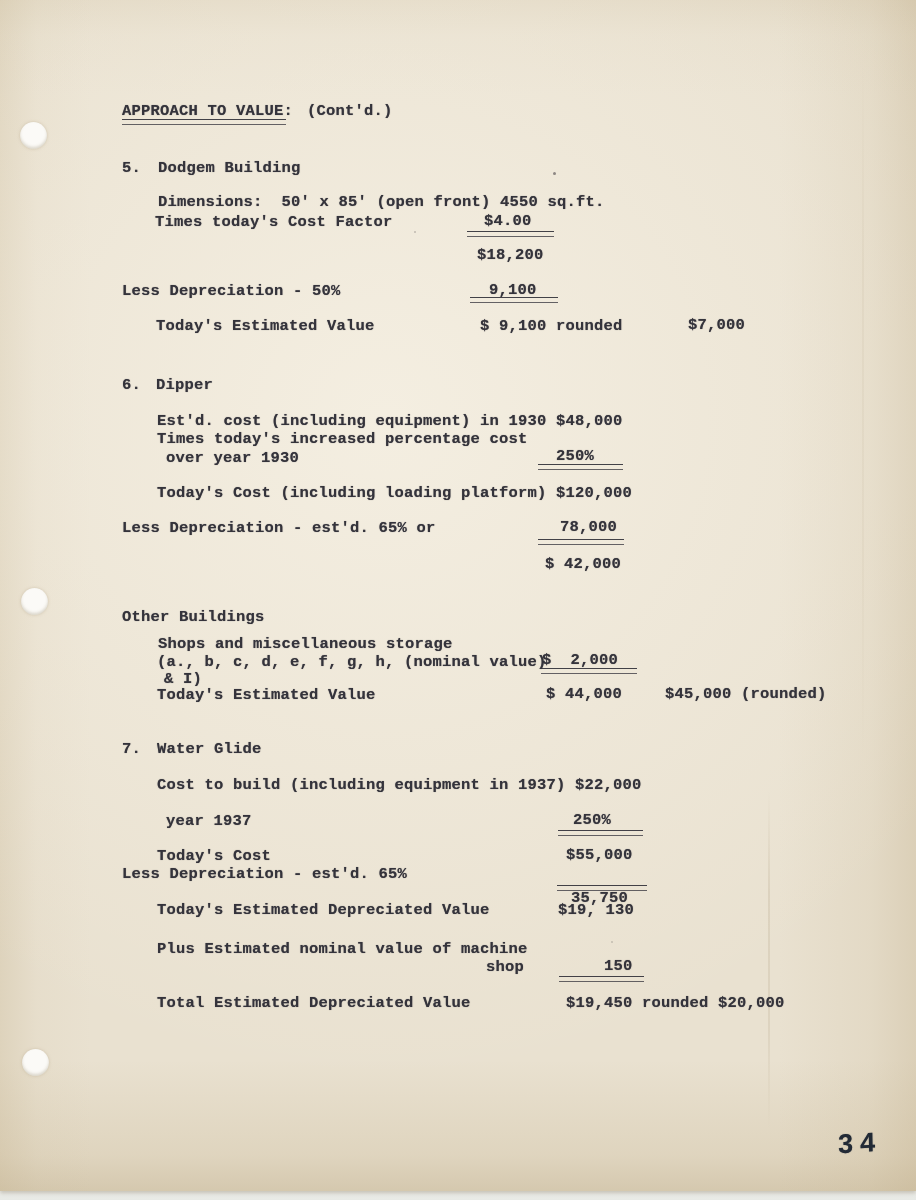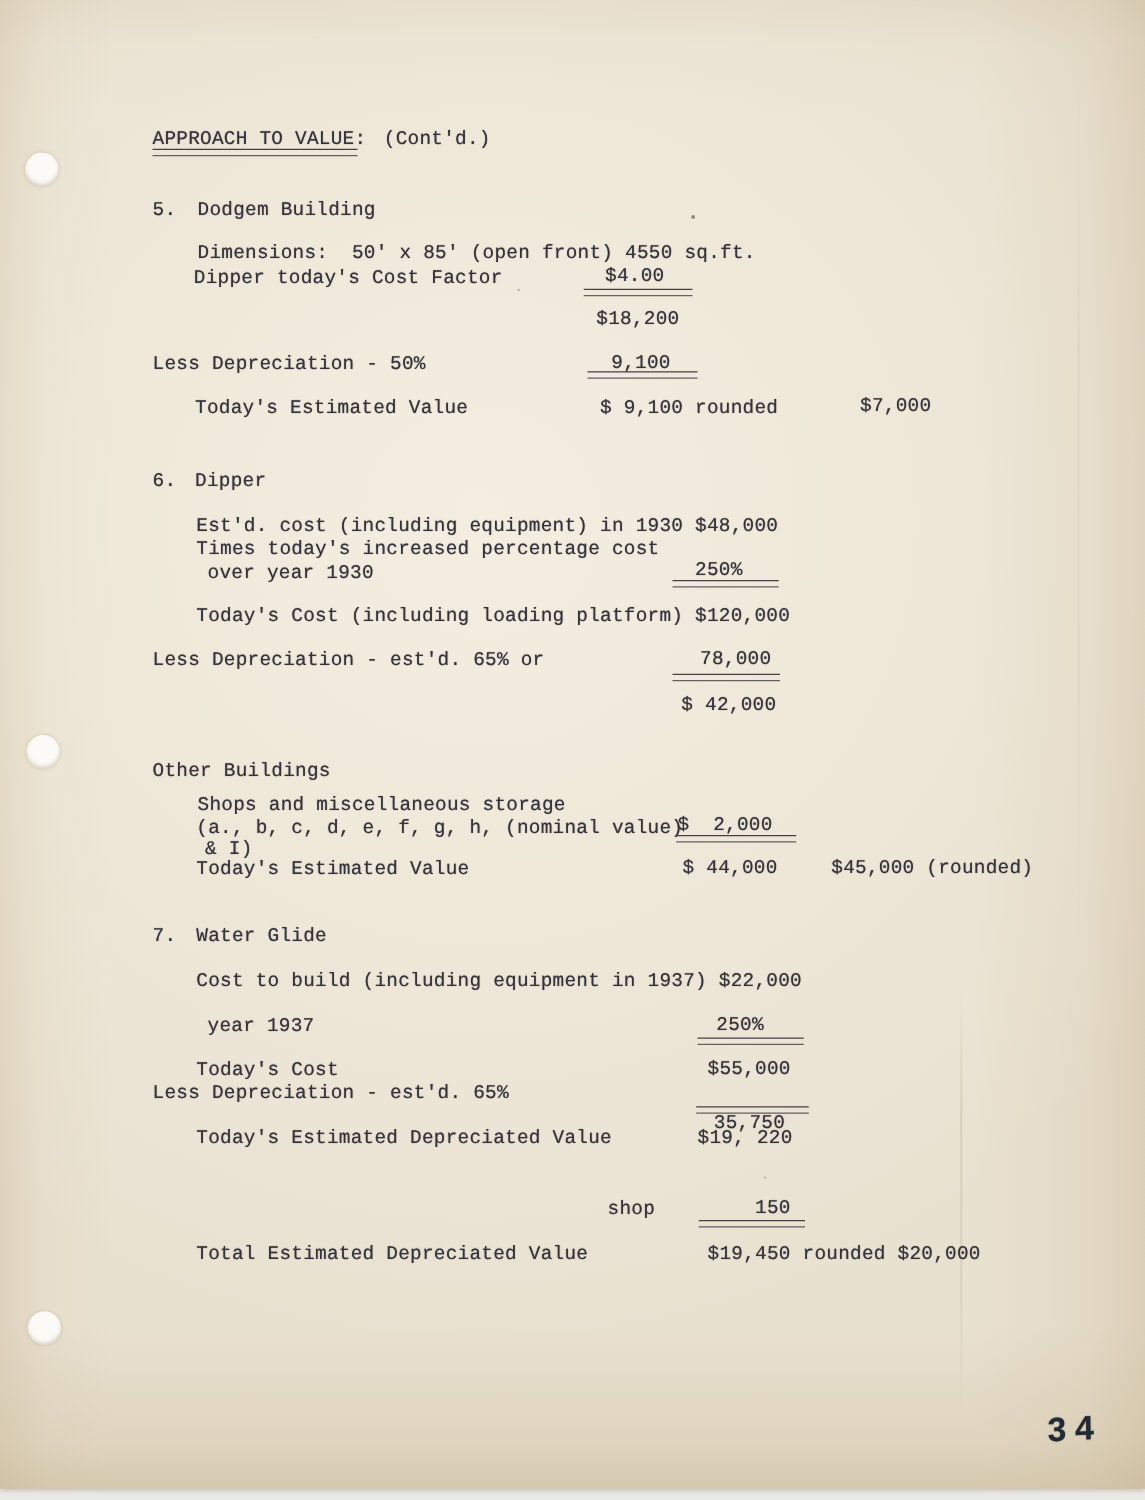--- a/index.html
+++ b/index.html
@@ -15,21 +15,21 @@
       radial-gradient(ellipse 120% 90% at 42% 35%, rgba(253,249,239,0.55), rgba(253,249,239,0) 62%),
       linear-gradient(90deg, rgba(196,178,142,0.30) 0%, rgba(196,178,142,0.07) 4%, rgba(196,178,142,0) 10%, rgba(196,178,142,0) 85%, rgba(196,178,142,0.16) 95%, rgba(190,170,132,0.32) 100%),
       linear-gradient(180deg, rgba(196,178,142,0.20) 0%, rgba(196,178,142,0.05) 3%, rgba(196,178,142,0) 8%, rgba(196,178,142,0) 89%, rgba(188,168,128,0.22) 97%, rgba(180,160,120,0.38) 100%),
       #e9e1d0;
     box-shadow:0 2px 4px rgba(120,110,90,0.35);
   }
   .t{
     position:absolute;
     font-family:"Liberation Mono",monospace;
     font-size:15.5px;line-height:17px;
-    font-weight:400;
+    font-weight:700;
     color:#34333b;
     text-shadow:0 0 0.9px rgba(52,51,59,0.65);
     white-space:pre;
     letter-spacing:0.2px;
   }
   .rule{
     position:absolute;height:4px;
     border-top:1.8px solid rgba(52,51,59,0.92);
     border-bottom:1.3px solid rgba(52,51,59,0.75);
   }
@@ -70,21 +70,21 @@
   <div class="speck" style="left:414px;top:231px;width:2px;height:2px;opacity:0.5;"></div>
   <div class="speck" style="left:611px;top:941px;width:2px;height:2px;opacity:0.4;"></div>
 
   <div class="t" style="left:122px;top:103px;">APPROACH TO VALUE:</div>
   <div class="t" style="left:307px;top:103px;">(Cont'd.)</div>
   <div class="rule" style="left:122px;top:119px;width:164px;"></div>
 
   <div class="t" style="left:122px;top:160px;">5.</div>
   <div class="t" style="left:158px;top:160px;">Dodgem Building</div>
   <div class="t" style="left:158px;top:194px;">Dimensions:  50' x 85' (open front) 4550 sq.ft.</div>
-  <div class="t" style="left:155px;top:214px;">Dipper today's Cost Factor</div>
+  <div class="t" style="left:155px;top:214px;">Times today's Cost Factor</div>
   <div class="t" style="left:484px;top:213px;">$4.00</div>
   <div class="rule" style="left:467px;top:231px;width:87px;"></div>
   <div class="t" style="left:477px;top:247px;">$18,200</div>
   <div class="t" style="left:122px;top:283px;">Less Depreciation - 50%</div>
   <div class="t" style="left:489px;top:282px;">9,100</div>
   <div class="rule" style="left:470px;top:297px;width:88px;"></div>
   <div class="t" style="left:156px;top:318px;">Today's Estimated Value</div>
   <div class="t" style="left:480px;top:318px;">$ 9,100 rounded</div>
   <div class="t" style="left:688px;top:317px;">$7,000</div>
 
@@ -116,21 +116,22 @@
   <div class="t" style="left:157px;top:777px;">Cost to build (including equipment in 1937) $22,000</div>
   <div class="t" style="left:166px;top:813px;">year 1937</div>
   <div class="t" style="left:573px;top:812px;">250%</div>
   <div class="rule" style="left:558px;top:830px;width:85px;"></div>
   <div class="t" style="left:157px;top:848px;">Today's Cost</div>
   <div class="t" style="left:566px;top:847px;">$55,000</div>
   <div class="t" style="left:122px;top:866px;">Less Depreciation - est'd. 65%</div>
   <div class="t" style="left:571px;top:890px;">35,750</div>
   <div class="rule" style="left:557px;top:885px;width:90px;"></div>
   <div class="t" style="left:157px;top:902px;">Today's Estimated Depreciated Value</div>
-  <div class="t" style="left:558px;top:902px;">$19, 220</div>
+  <div class="t" style="left:558px;top:902px;">$19, 130</div>
+  <div class="t" style="left:157px;top:941px;">Plus Estimated nominal value of machine</div>
   <div class="t" style="left:486px;top:959px;">shop</div>
   <div class="t" style="left:604px;top:958px;">150</div>
   <div class="rule" style="left:559px;top:976px;width:85px;"></div>
   <div class="t" style="left:157px;top:995px;">Total Estimated Depreciated Value</div>
   <div class="t" style="left:566px;top:995px;">$19,450 rounded $20,000</div>
 
   <div class="pageno" style="left:838px;top:1128px;">34</div>
 
 </div>
 

